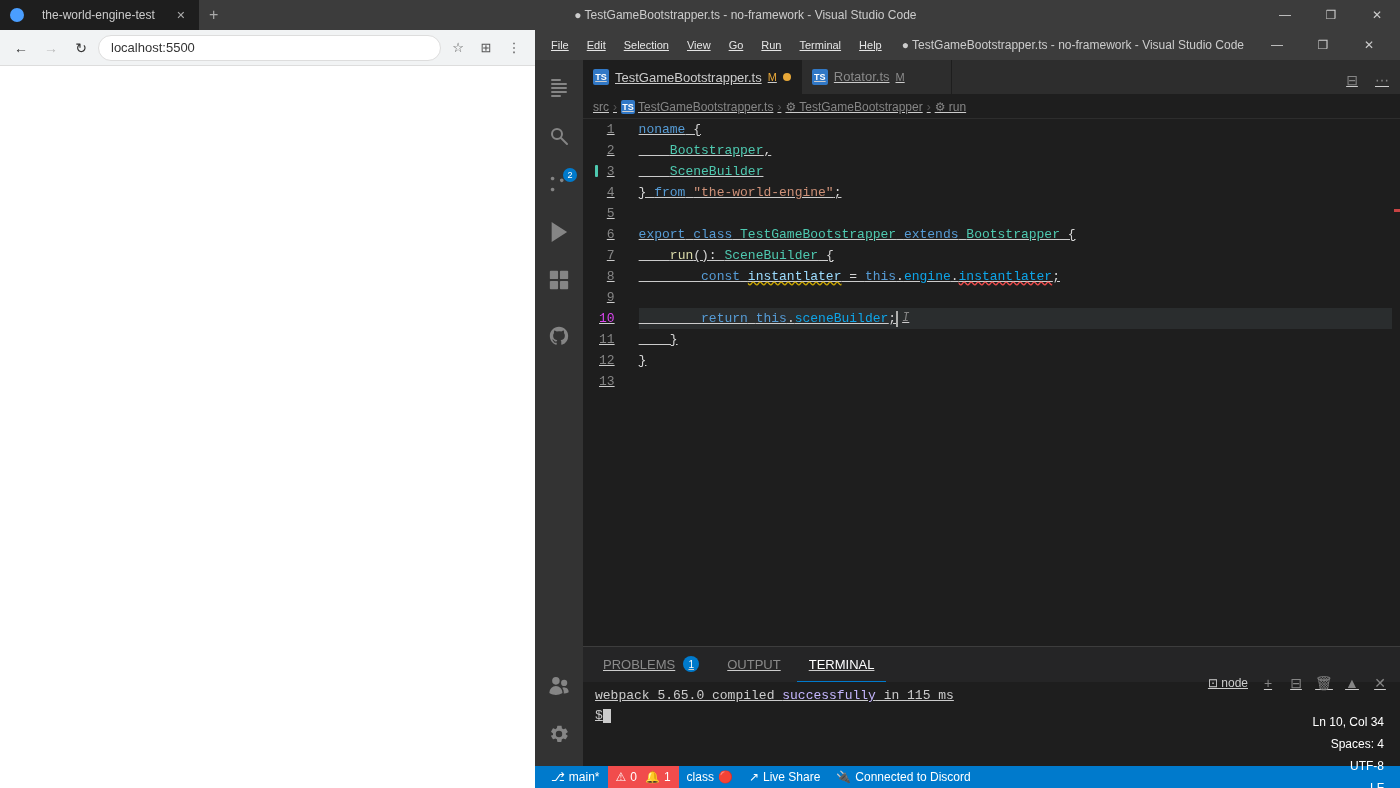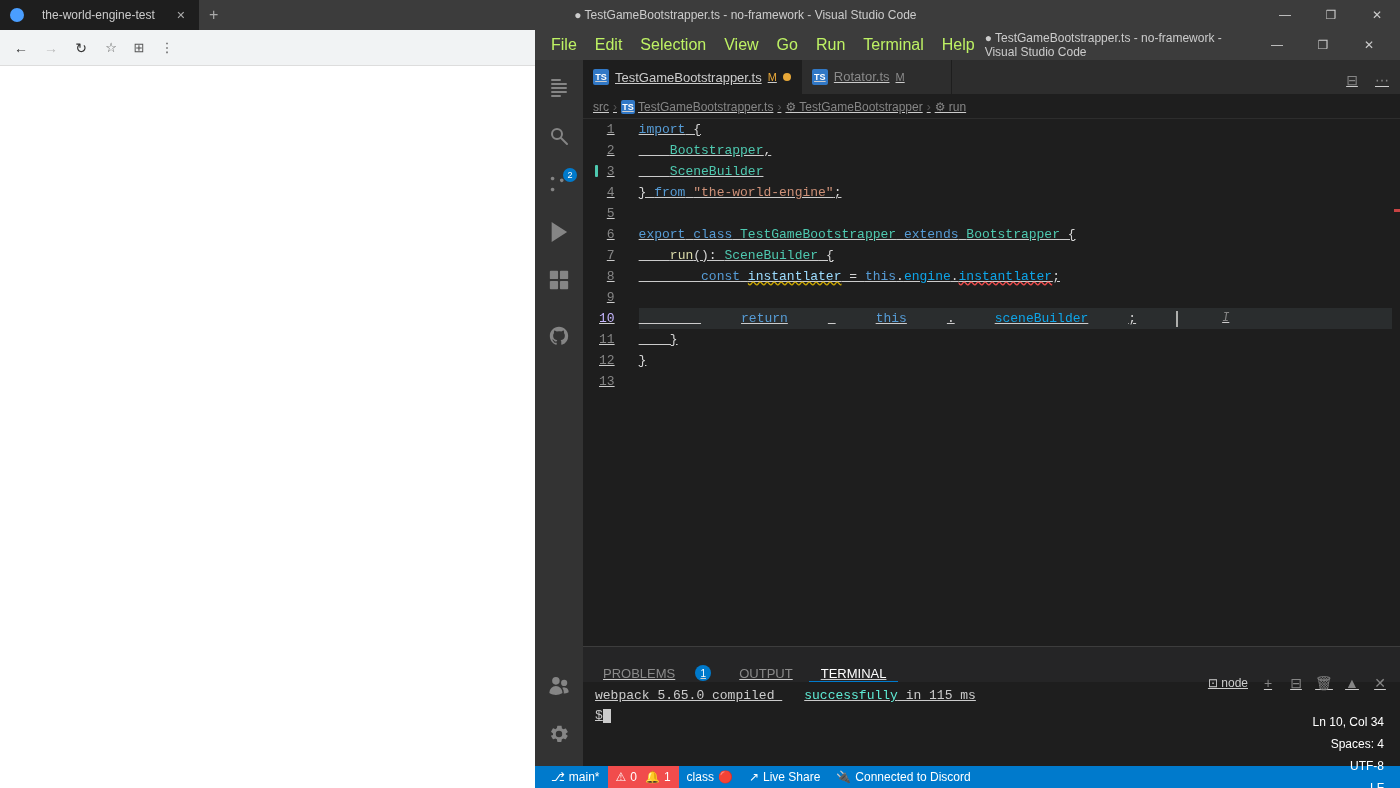--- a/index.html
+++ b/index.html
@@ -139,24 +139,25 @@
       height: 30px;
       background: #3c3c3c;
       display: flex;
       align-items: center;
       padding: 0 8px;
       gap: 2px;
       flex-shrink: 0;
     }
     .menu-item {
       padding: 4px 8px;
-      font-size: 16px;
-      color: #bef264;
+      font-size: 11px;
+      color: #e5e5e5;
       cursor: pointer;
       border-radius: 3px;
+      text-decoration: underline;
     }
     .vscode-title {
       margin-left: auto;
       font-size: 12px;
       color: #ccc;
     }
     .vscode-win-controls {
       display: flex; margin-left: 8px;
     }
 
@@ -304,36 +305,35 @@
       min-width: 40px;
     }
     .line-number {
       height: 21px;
       display: flex;
       align-items: center;
       justify-content: flex-end;
       font-size: 13px;
     }
     .line-number.active {
-      color: #c4b5fd;
+      color: #d946ef;
     }
     .code-content {
       flex: 1;
       padding: 0 8px;
     }
     .code-line {
       height: 21px;
       display: flex;
       align-items: center;
       white-space: pre;
       font-size: 13px;
     }
     .code-line.current-line {
       background: #2a2d2e;
-      gap: 40px;
     }
     
     .kw { color: #569cd6; }
     .cls { color: #4ec9b0; }
     .fn { color: #dcdcaa; }
     .str { color: #ce9178; }
     .var { color: #9cdcfe; }
     .prop { color: #0ea5e9; }
     .plain { color: #d4d4d4; }
     .cursor {
@@ -369,26 +369,26 @@
       display: flex;
       align-items: center;
       padding: 0 8px;
       gap: 4px;
       flex-shrink: 0;
     }
     .terminal-tab {
       padding: 0 12px;
       height: 35px;
       display: flex;
-      align-items: flex-end;
+      align-items: center;
       font-size: 13px;
       color: #8a8a8a;
       cursor: pointer;
       border-bottom: 1px solid transparent;
-      gap: 20px;
+      gap: 8px;
     }
     .terminal-tab.active {
       color: #fff;
       border-bottom: 1px solid #007acc;
     }
     .terminal-badge {
       background: #007acc;
       color: #fff;
       border-radius: 10px;
       font-size: 10px;
@@ -407,21 +407,21 @@
     }
     .terminal-content {
       flex: 1;
       padding: 4px 12px;
       font-family: 'Consolas', 'Courier New', monospace;
       font-size: 13px;
       color: #ccc;
       overflow: auto;
     }
     .terminal-line { line-height: 20px; }
-    .term-success { color: #5eead4; margin-left: 22px; }
+    .term-success { color: #c4b5fd; }
     .term-prompt { color: #ccc; }
     .term-cursor {
       display: inline-block;
       width: 8px; height: 14px;
       background: #ccc;
       vertical-align: middle;
     }
 
     
     .status-bar {
@@ -477,20 +477,21 @@
   </div>
 </div>
 
 <div class="main-layout">
 
   <div class="browser-panel">
     <div class="browser-toolbar">
       <button class="browser-nav-btn">←</button>
       <button class="browser-nav-btn" disabled="">→</button>
       <button class="browser-nav-btn">↻</button>
+      <input class="address-bar" type="text" value="localhost:5500" style="">
       <div class="browser-actions">
         <button class="browser-action-btn">☆</button>
         <button class="browser-action-btn">⊞</button>
         <button class="browser-action-btn">⋮</button>
       </div>
     </div>
     <div class="browser-content"></div>
   </div>
 
   <div class="vscode-panel">
@@ -608,21 +609,21 @@
               <div class="line-number">7</div>
               <div class="line-number">8</div>
               <div class="line-number">9</div>
               <div class="line-number active">10</div>
               <div class="line-number">11</div>
               <div class="line-number">12</div>
               <div class="line-number">13</div>
             </div>
             <div class="code-content">
 
-              <div class="code-line"><span class="kw">import</span><span class="plain"> {</span></div>
+              <div class="code-line"><span class="kw">noname</span><span class="plain"> {</span></div>
 
               <div class="code-line"><span class="plain">    </span><span class="cls">Bootstrapper</span><span class="plain">,</span></div>
 
               <div class="code-line"><span class="plain">    </span><span class="cls">SceneBuilder</span></div>
 
               <div class="code-line"><span class="plain">} </span><span class="kw">from</span><span class="plain"> </span><span class="str">"the-world-engine"</span><span class="plain">;</span></div>
 
               <div class="code-line"></div>
 
               <div class="code-line"><span class="kw">export</span><span class="plain"> </span><span class="kw">class</span><span class="plain"> </span><span class="cls">TestGameBootstrapper</span><span class="plain"> </span><span class="kw">extends</span><span class="plain"> </span><span class="cls">Bootstrapper</span><span class="plain"> {</span></div>

